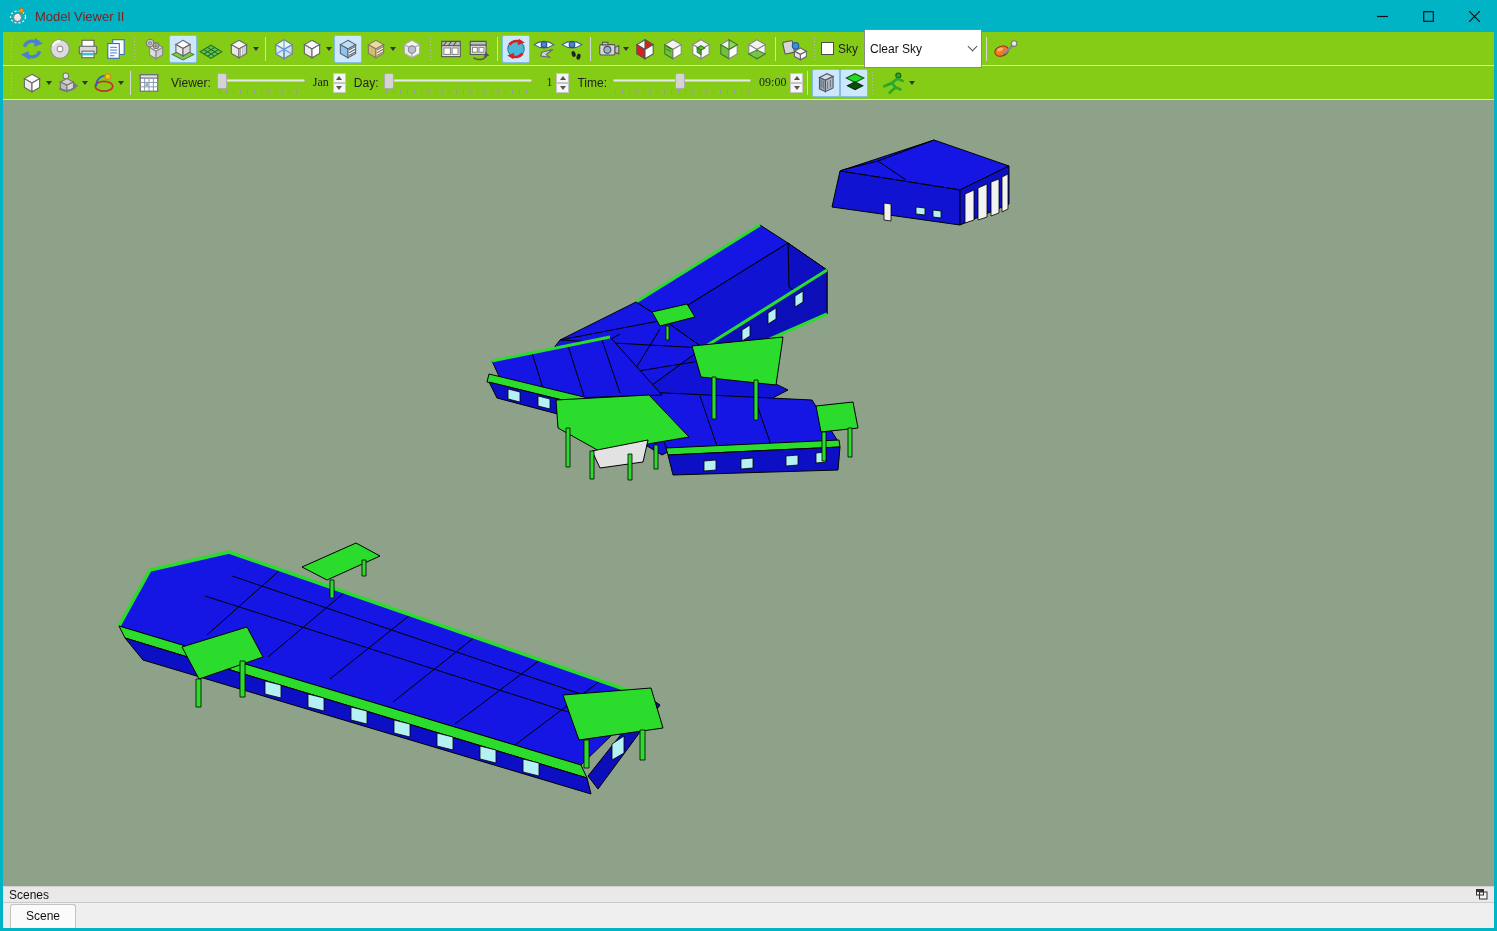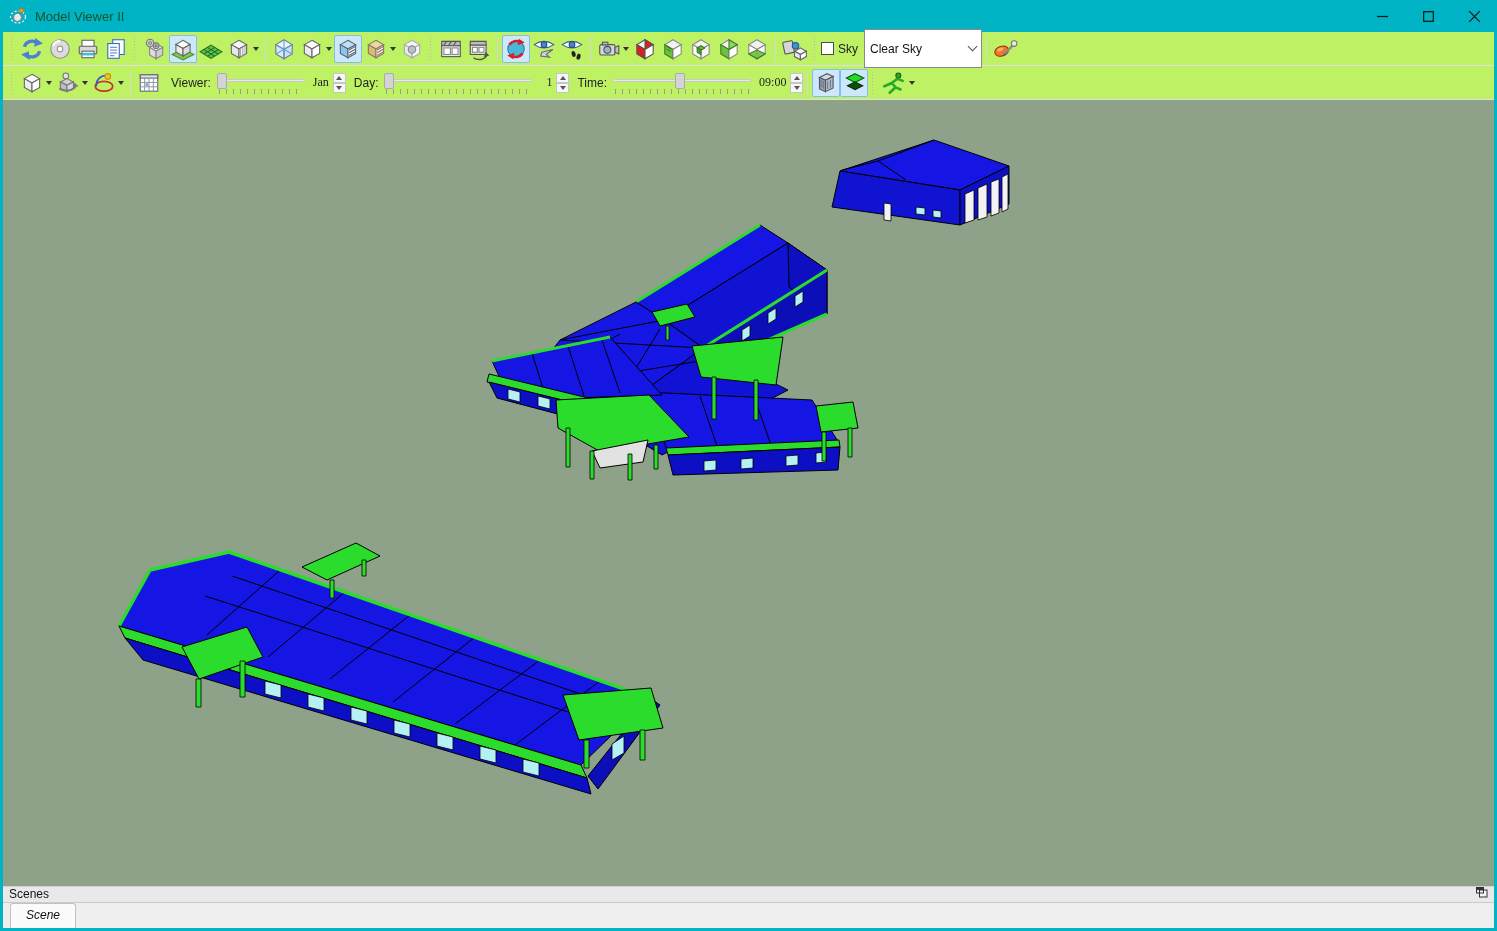--- a/index.html
+++ b/index.html
@@ -5,24 +5,24 @@
   * { margin:0; padding:0; box-sizing:border-box; }
   html,body { background:#444; }
   body { font-family:"Liberation Sans", sans-serif; }
   .window{
     position:relative; width:1497px; height:931px; background:#f2f2f2;
     border-left:3px solid #00b4c6; border-right:3px solid #00b4c6; border-bottom:3px solid #00b4c6;
     overflow:hidden;
   }
   
   .titlebar{ height:32px; background:#00b4c6; display:flex; align-items:center; margin:0 -3px; padding-left:9px; }
-  .titlebar .apptitle{ font-size:13px; color:#14532d; margin-left:8px; flex:1; }
+  .titlebar .apptitle{ font-size:13px; color:#7f1d1d; margin-left:8px; flex:1; }
   .win-btn{ width:46px; height:32px; display:flex; align-items:center; justify-content:center; }
   
-  .tbrow{ height:34px; background:#bef264; display:flex; align-items:center; border-bottom:1px solid #e0e0e0; padding-left:4px; }
+  .tbrow{ height:34px; background:#84cc16; display:flex; align-items:center; border-bottom:1px solid #e0e0e0; padding-left:4px; }
   .grip{ width:5px; height:22px; margin:0 3px;
     background:repeating-linear-gradient(180deg,#b9b9b9 0 1px,transparent 1px 3px);
     background-size:1px 100%; background-position:1px 0; background-repeat:repeat-y; }
   .grip::after{content:""}
   .vsep{ width:1px; height:24px; background:#d7d7d7; margin:0 4px; }
   .tb-btn{ min-width:28px; height:28px; display:flex; align-items:center; justify-content:center;
     border:1px solid transparent; border-radius:2px; padding:0 1px; }
   .tb-btn.sel{ background:#cde8fc; border-color:#84bde6; }
   .dd{ width:0; height:0; border-left:3.5px solid transparent; border-right:3.5px solid transparent;
     border-top:4px solid #333; margin-left:2px; }
@@ -40,23 +40,23 @@
   .checkbox{ width:13px; height:13px; border:1px solid #4d4d4d; background:#fff; margin-right:4px; }
   .combo{ width:118px; height:39px; border:1px solid #8a8a8a; background:#fff; display:flex; align-items:center;
     font-size:12px; color:#111; padding:0 5px; margin-left:4px; }
   .combo .txt{ flex:1; }
   .chev{ width:7px; height:7px; border-right:1.5px solid #555; border-bottom:1.5px solid #555; transform:rotate(45deg); margin-top:-4px; }
   
   .viewport{ position:relative; width:1491px; height:786px; background:#8ea28a; overflow:hidden; }
   .viewport svg{ position:absolute; inset:0; }
   
   .panelbar{ height:17px; background:#e9e9e9; border-top:1px solid #d2d2d2; border-bottom:1px solid #cacaca;
-    display:flex; font-size:12px; color:#111; padding:0 6px; }
+    display:flex; align-items:center; font-size:12px; color:#111; padding:0 6px; }
   .panelbar .ph{ flex:1; }
-  .tabstrip{ height:25px; background:#efefef; display:flex; padding-left:7px;font-style:italic; }
+  .tabstrip{ height:25px; background:#efefef; display:flex; align-items:flex-end; padding-left:7px; }
   .tab{ background:#fbfbfb; border:1px solid #c2c2c2; border-bottom:none; border-radius:3px 3px 0 0;
     font-size:12px; color:#111; padding:4px 15px 5px; }
   svg{ display:block; }
 </style>
 </head>
 <body>
 
 <div class="window">
 
   <div class="titlebar">

